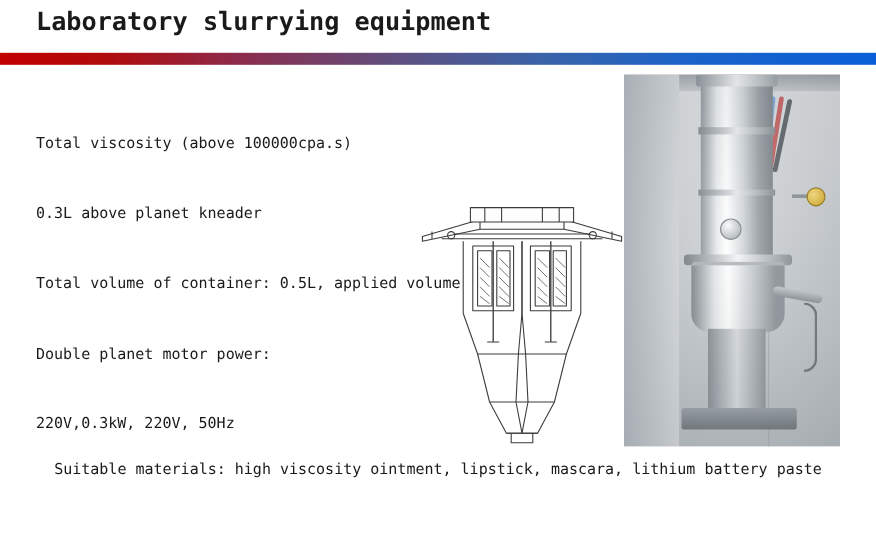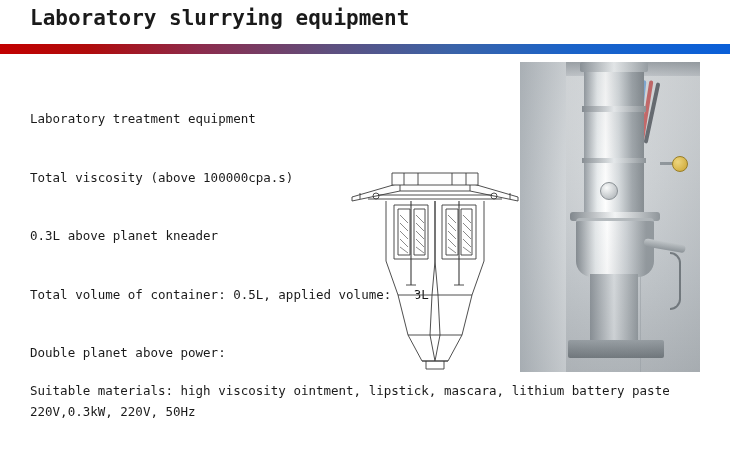--- a/index.html
+++ b/index.html
@@ -55,20 +55,21 @@
     position: absolute;
     left: 30px;
     top: 381px;
     width: 670px;
     font-size: 12.5px;
     line-height: 19px;
     color: #1a1a1a;
   }
   .footer-text div {
     white-space: nowrap;
+    text-align: center;
   }
   
   .drawing {
     position: absolute;
     left: 340px;
     top: 165px;
     width: 190px;
     height: 210px;
   }
   
@@ -214,25 +215,24 @@
 </head>
 <body>
 
 <div class="page">
 
   <div class="title">Laboratory slurrying equipment</div>
 
   <div class="rule"></div>
 
   <div class="body-text">
-    <div>Laboratory treatment equipment</div>
     <div>Total viscosity (above 100000cpa.s)</div>
     <div>0.3L above planet kneader</div>
     <div>Total volume of container: 0.5L, applied volume: 0.3L</div>
-    <div>Double planet above power:</div>
+    <div>Double planet motor power:</div>
     <div>220V,0.3kW, 220V, 50Hz</div>
     
     
     
     
     
     
     
   </div>
 

